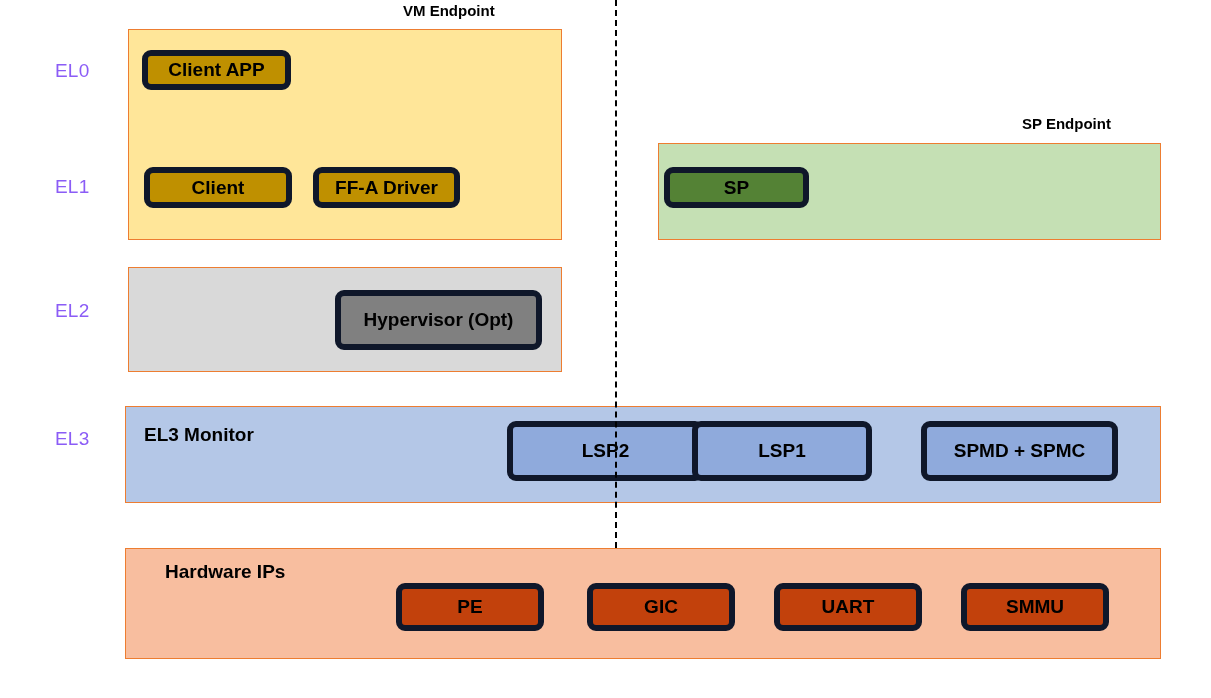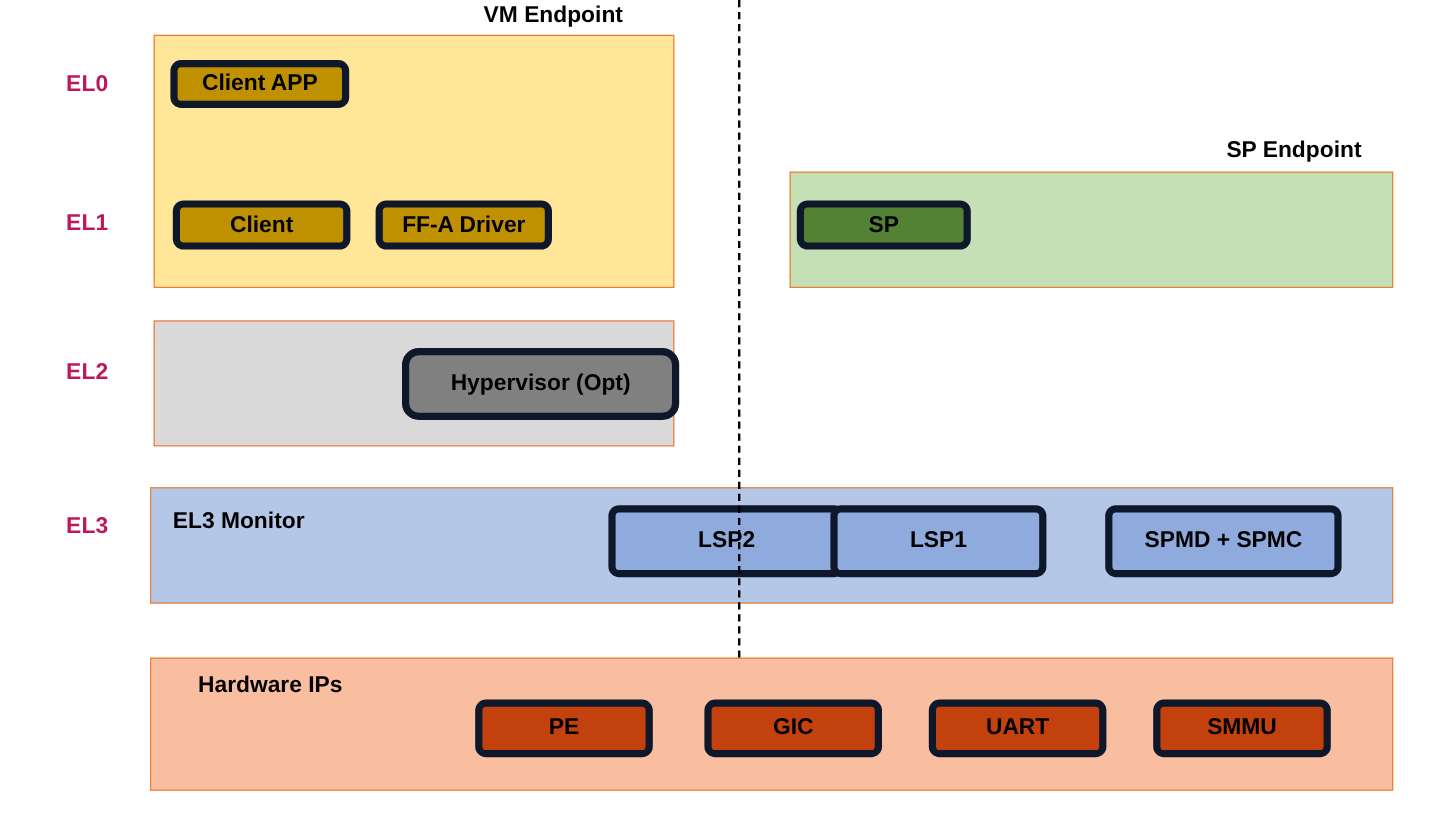--- a/index.html
+++ b/index.html
@@ -14,32 +14,32 @@
     position: relative;
     width: 1211px;
     height: 698px;
     background: #ffffff;
     overflow: hidden;
   }
 
   
   .el-label {
     position: absolute;
-    font-weight: bold;
+    font-weight: normal;
     font-size: 19px;
-    color: #be185d;
+    color: #8b5cf6;
     letter-spacing: 0.2px;
     white-space: nowrap;
   }
 
   
   .endpoint-caption {
     position: absolute;
     font-weight: bold;
-    font-size: 19px;
+    font-size: 15px;
     color: #000000;
     white-space: nowrap;
   }
 
   
   .band {
     position: absolute;
     box-sizing: border-box;
     border: 1px solid #ED7D31;
   }
@@ -106,21 +106,21 @@
   <div class="chip chip-amber" style="left:144px; top:167px; width:148px; height:41px;">Client</div>
 
   <div class="chip chip-amber" style="left:313px; top:167px; width:147px; height:41px;">FF-A Driver</div>
 
   <div class="band band-sp" style="left:658px; top:143px; width:503px; height:97px;"></div>
 
   <div class="chip chip-green" style="left:664px; top:167px; width:145px; height:41px;">SP</div>
 
   <div class="band band-el2" style="left:128px; top:267px; width:434px; height:105px;"></div>
 
-  <div class="chip chip-gray" style="left:335px; top:290px; width:231px; height:60px;border-radius:14px;">Hypervisor (Opt)</div>
+  <div class="chip chip-gray" style="left:335px; top:290px; width:207px; height:60px;">Hypervisor (Opt)</div>
 
   <div class="band band-el3" style="left:125px; top:406px; width:1036px; height:97px;"></div>
 
   <div class="band-title" style="left:144px; top:424px;">EL3 Monitor</div>
 
   <div class="chip chip-blue" style="left:475px; top:421px; width:197px; height:60px;margin-left:32px;">LSP2</div>
 
   <div class="chip chip-blue" style="left:692px; top:421px; width:180px; height:60px;">LSP1</div>
 
   <div class="chip chip-blue" style="left:921px; top:421px; width:197px; height:60px;">SPMD + SPMC</div>

